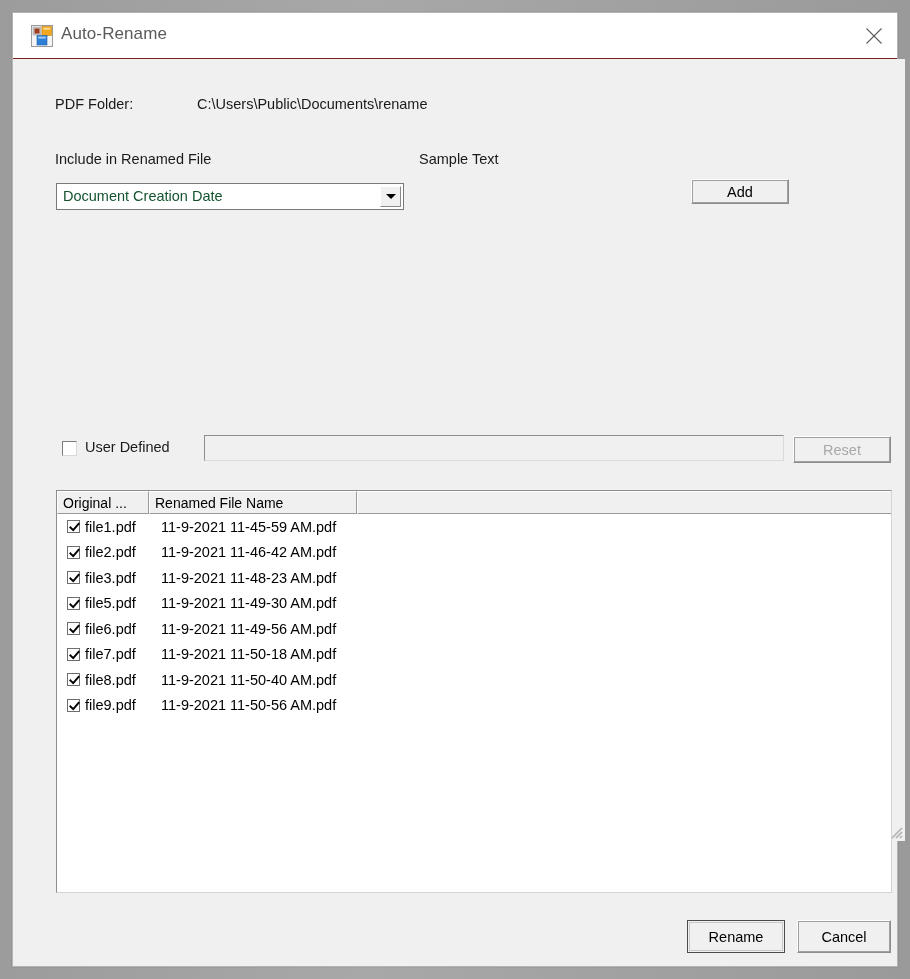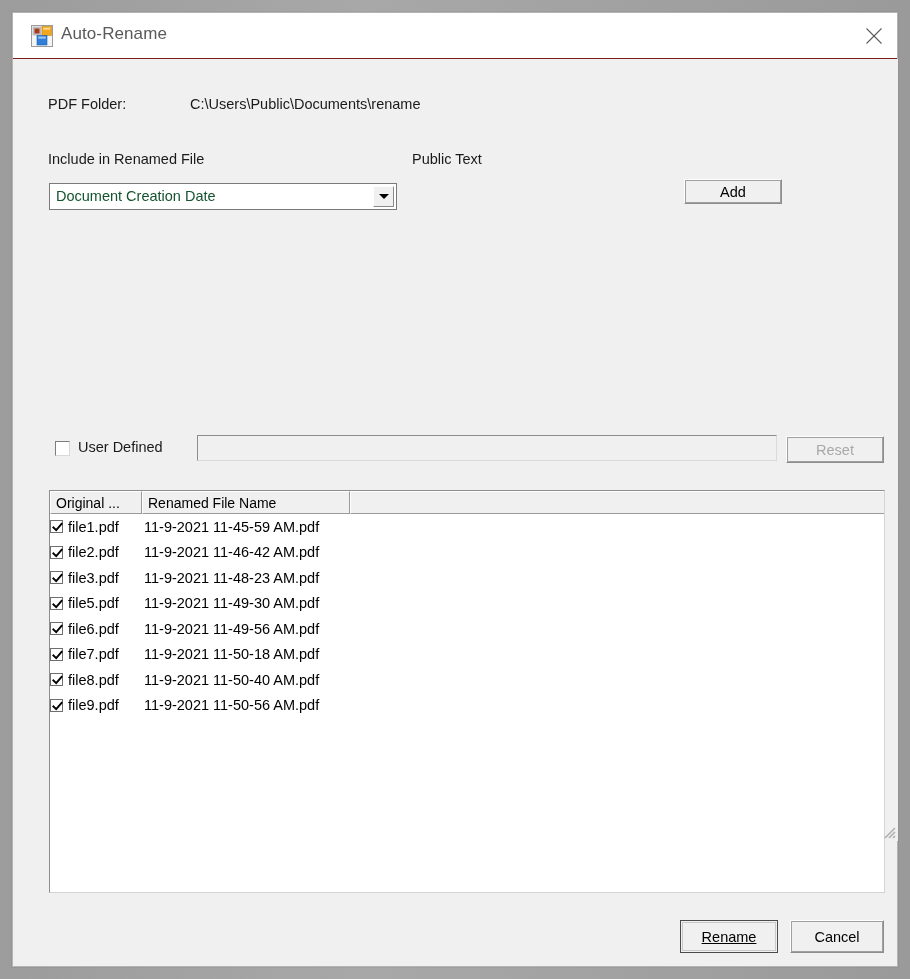--- a/index.html
+++ b/index.html
@@ -67,21 +67,21 @@
     display: flex;
     align-items: center;
     justify-content: center;
     cursor: default;
   }
   #close-btn svg { display: block; }
 
   
   #client {
     position: absolute;
-    left: 1px;
+    left: 8px;
     top: 46px;
     width: 884px;
     height: 782px;
     background: #f0f0f0;
   }
 
   .lbl {
     position: absolute;
     font-size: 14.5px;
     color: #1a1a1a;
@@ -157,21 +157,20 @@
     align-items: center;
     justify-content: center;
     cursor: default;
     user-select: none;
   }
   .btn.disabled { color: #a8a8a8; }
   .btn.default {
     border: 1px solid #4a4a4a;
     outline: none;
     box-shadow: inset 0 0 0 1px #f0f0f0, inset 0 0 0 2px #c9c9c9;
-    text-decoration: underline;
   }
 
   #btn-add    { left: 670px; top: 120px; width: 98px;  height: 25px; }
   #btn-reset  { left: 772px; top: 377px; width: 98px;  height: 27px; }
   #btn-rename { left: 666px; top: 861px; width: 98px;  height: 33px; }
   #btn-cancel { left: 776px; top: 861px; width: 94px;  height: 33px; }
 
   
   #chk-userdefined {
     position: absolute;
@@ -252,21 +251,21 @@
   #lv-col-extra    { flex: 1; border-right: none; }
 
   #lv-body {
     position: relative;
     background: #ffffff;
   }
   .lv-row {
     display: flex;
     align-items: center;
     height: 25.5px;
-    padding-left: 0;
+    padding-left: 10px;
     box-sizing: border-box;
     cursor: default;
   }
   .lv-check {
     width: 13px;
     height: 13px;
     background: #ffffff;
     border: 1px solid #6e6e6e;
     box-sizing: border-box;
     margin-right: 5px;
@@ -330,21 +329,21 @@
         </svg>
       </div>
     </div>
 
     <div id="client">
 
       <div class="lbl" id="lbl-pdf-folder">PDF Folder:</div>
       <div class="lbl" id="val-pdf-folder">C:\Users\Public\Documents\rename</div>
 
       <div class="lbl" id="lbl-include">Include in Renamed File</div>
-      <div class="lbl" id="lbl-sample">Public Text</div>
+      <div class="lbl" id="lbl-sample">Sample Text</div>
 
       <div id="combo">
         <div id="combo-text">Document Creation Date</div>
         <div id="combo-arrow-btn">
           <div class="tri-down"></div>
         </div>
       </div>
 
       <div class="btn" id="btn-add">Add</div>
 

